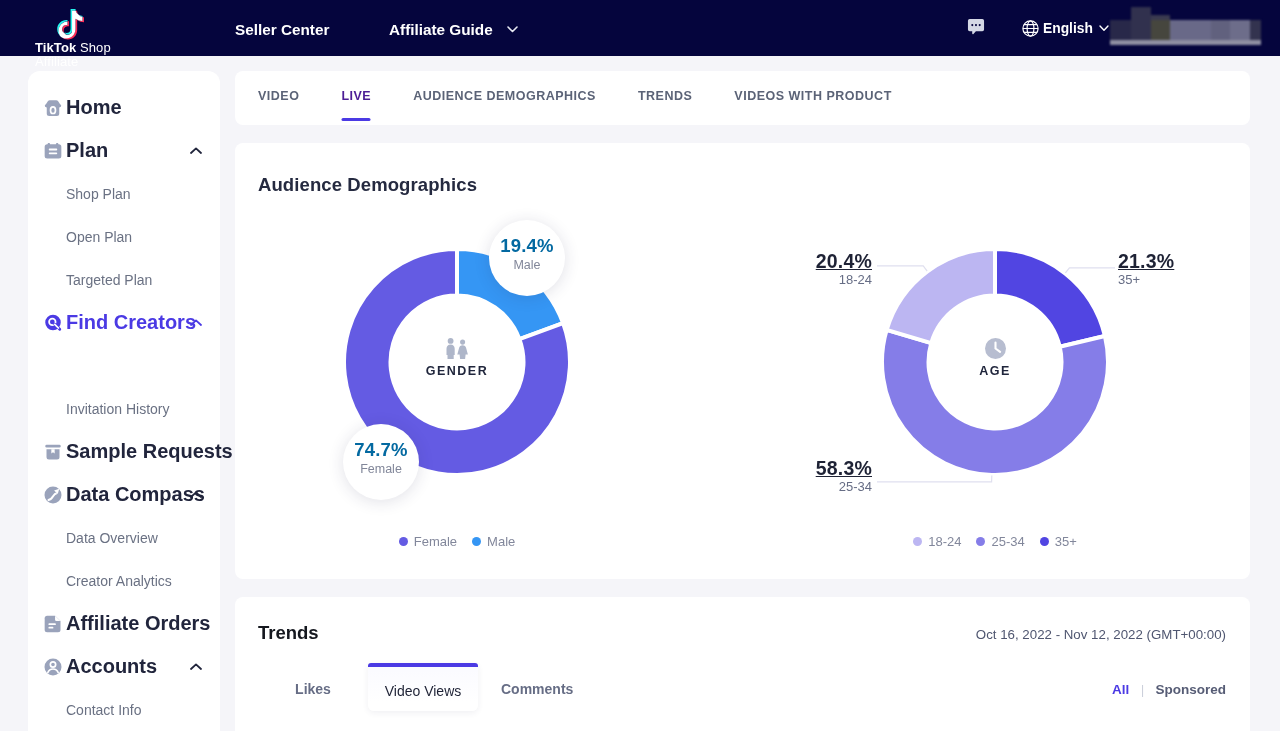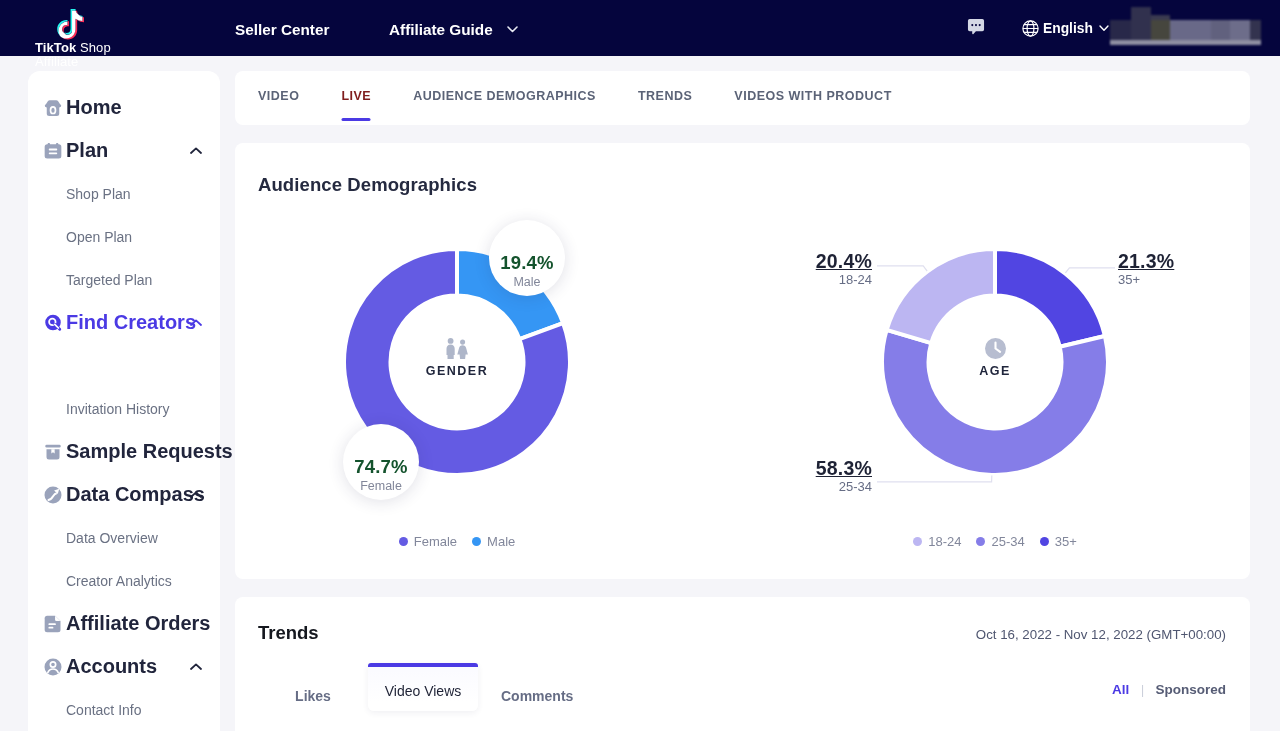--- a/index.html
+++ b/index.html
@@ -38,53 +38,53 @@
   .side-row .ic { position:absolute; left:15px; top:50%; transform:translateY(-50%); width:20px; height:20px; display:flex; align-items:center; justify-content:center; }
   .side-row .lbl { position:absolute; left:38px; font-size:20px; font-weight:700; color:#21253C; white-space:nowrap; }
   .side-row .sub-lbl { position:absolute; left:38px; font-size:14px; font-weight:400; color:#6A7183; white-space:nowrap; }
   .side-row .chev { position:absolute; left:162px; }
   .side-row.active-group .lbl { color:#4B3AE4; }
   .side-row .sub-lbl.active { color:#4B3AE4; font-weight:700; }
   
   .tabs-card { left:235px; top:15px; width:1015px; height:54px; border-radius:8px; }
   .tabs-row { position:absolute; left:23px; top:0; height:49px; display:flex; align-items:center; gap:42px; }
   .tab { font-size:12.5px; font-weight:700; letter-spacing:.5px; color:#5B6377; position:relative; cursor:pointer; }
-  .tab.active { color:#7f1d1d; }
+  .tab.active { color:#4c1d95; }
   .tab.active .underline { position:absolute; left:50%; transform:translateX(-50%); top:29px; width:29px; height:3.5px; border-radius:2px; background:#4B3AE4; }
   
   .demo-card { left:235px; top:87px; width:1015px; height:436px; border-radius:8px; }
   .demo-title { position:absolute; left:23px; top:31px; font-size:18.5px; font-weight:700; color:#252A40; letter-spacing:.1px; }
   .chart-svg { position:absolute; width:460px; height:330px; top:54px; }
   .chart-svg.gender { left:-8px; }
   .chart-svg.age { left:530px; }
   .donut-center { position:absolute; text-align:center; }
   .donut-center .cap { font-size:12.5px; font-weight:700; letter-spacing:1.5px; color:#20263C; margin-top:1px; }
   .center-gender { left:152px; top:195px; width:140px; }
   .center-age { left:690px; top:195px; width:140px; }
   .bubble { position:absolute; width:76px; height:76px; border-radius:50%; background:#fff; box-shadow:0 2px 16px rgba(40,44,82,.14); text-align:center; }
-  .bubble .pct { font-size:18.5px; font-weight:800; color:#14532d; margin-top:32px; letter-spacing:.2px; }
+  .bubble .pct { font-size:18.5px; font-weight:800; color:#0369a1; margin-top:15px; letter-spacing:.2px; }
   .bubble .who { font-size:12.5px; color:#818699; margin-top:1px; }
   .bubble-male { left:254px; top:77px; }
   .bubble-female { left:108px; top:281px; }
   .age-label { position:absolute; }
   .age-label .pct { font-size:19.5px; font-weight:800; color:#1E2235; line-height:15px; letter-spacing:.2px;text-decoration:underline; }
   .age-label .who { font-size:13px; color:#666D85; margin-top:3px; }
   .al-1824 { right:378px; top:111px; text-align:right; }
   .al-35 { left:883px; top:111px; text-align:left; }
   .al-2534 { right:378px; top:318px; text-align:right; }
   .legend { position:absolute; top:387px; height:22px; display:flex; align-items:center; justify-content:center; gap:15px; }
   .legend.gender { left:-8px; width:460px; }
   .legend.age { left:530px; width:460px; }
   .leg-item { display:flex; align-items:center; gap:6px; font-size:13px; color:#82879B; }
   .leg-item .dot { width:9px; height:9px; border-radius:50%; }
   
   .trends-card { left:235px; top:541px; width:1015px; height:160px; border-radius:8px; }
   .trends-title { position:absolute; left:23px; top:25px; font-size:18.5px; font-weight:700; color:#15181F; }
   .trends-date { position:absolute; right:24px; top:30px; font-size:13.3px; color:#4F5670; }
-  .t-tab { position:absolute; top:84px; font-size:14px; font-weight:600; color:#666D85; cursor:pointer;margin-top:7px; }
+  .t-tab { position:absolute; top:84px; font-size:14px; font-weight:600; color:#666D85; cursor:pointer; }
   .t-likes { left:56px; width:44px; text-align:center; }
   .t-comments { left:266px; width:67px; text-align:center; }
   .t-active { position:absolute; left:133px; top:66px; width:110px; height:48px; border-radius:4px 4px 6px 6px;
     background:linear-gradient(180deg,#fafaff 0%,#ffffff 80%); box-shadow:0 2px 6px rgba(40,44,82,.07); cursor:pointer; }
   .t-active .bar { position:absolute; left:0; top:0; width:110px; height:4px; background:#4B3AE4; border-radius:3px 3px 0 0; }
   .t-active .txt { position:absolute; width:110px; text-align:center; top:20px; font-size:14px; font-weight:400; color:#1E2235; }
   .t-filter-all { position:absolute; left:877px; top:85px; font-size:13.5px; font-weight:700; color:#4B3AE4; cursor:pointer; }
   .t-filter-sep { position:absolute; left:906px; top:86px; font-size:12px; color:#C9CDD9; }
   .t-filter-sponsored { position:absolute; right:24px; top:85px; font-size:13.5px; font-weight:600; color:#565C75; cursor:pointer; }
 </style>

